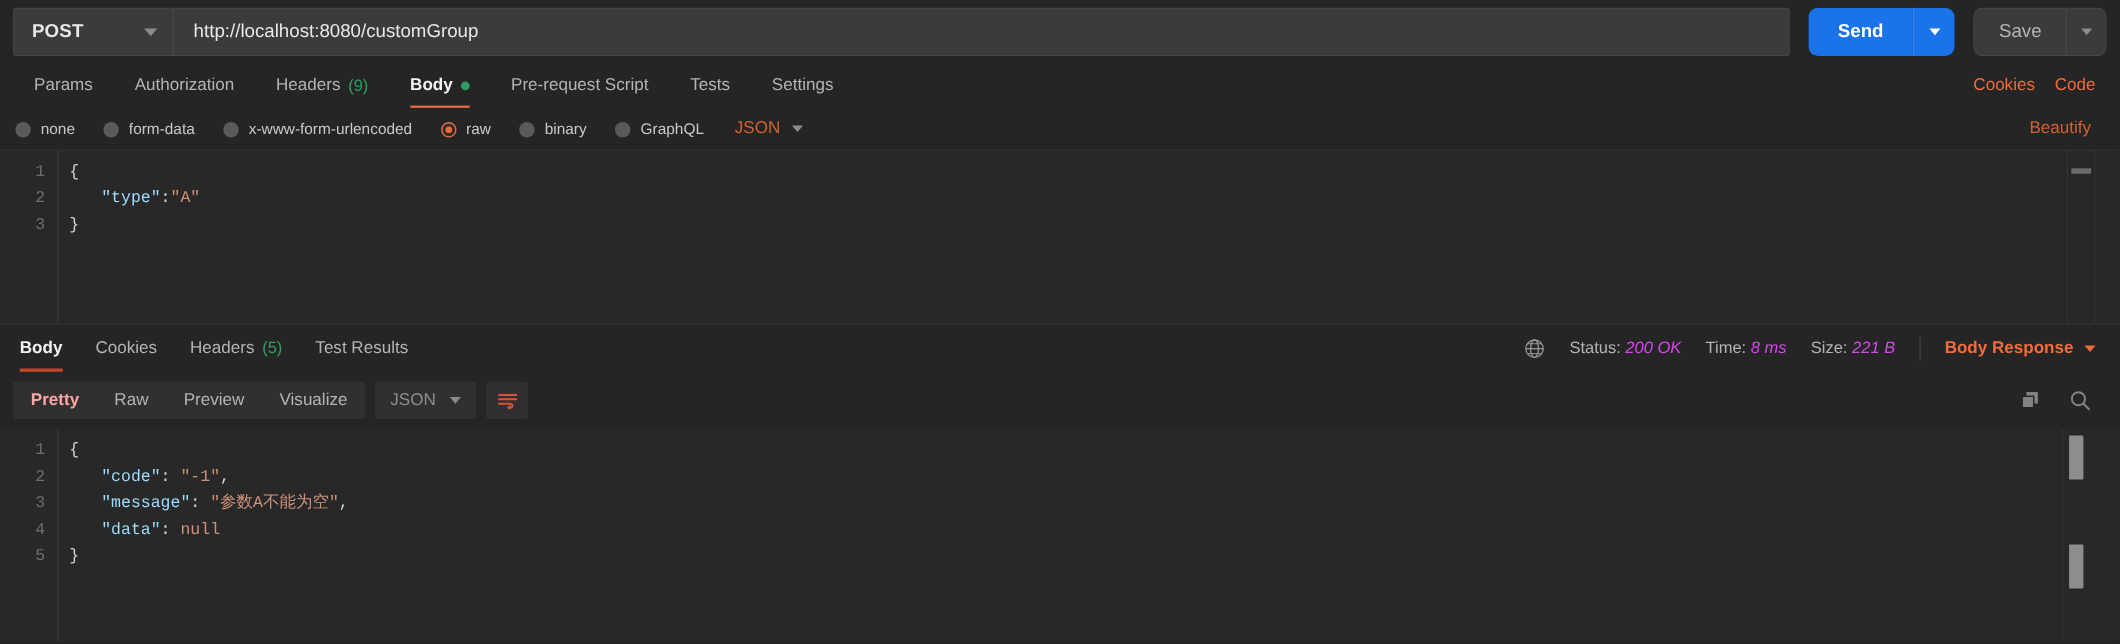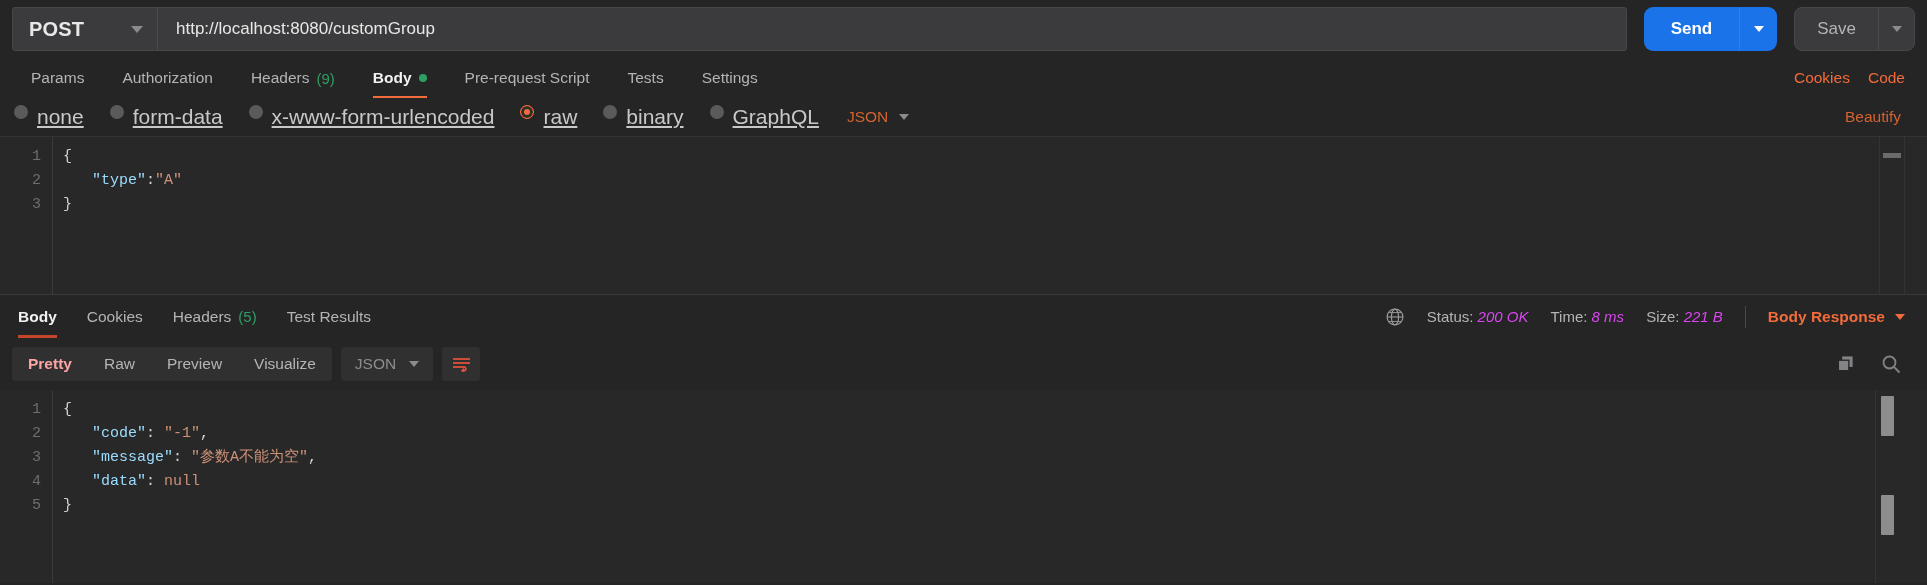--- a/index.html
+++ b/index.html
@@ -35,21 +35,21 @@
     width: 145px;
     display: flex;
     align-items: center;
     justify-content: space-between;
     padding: 0 14px 0 16px;
     border-right: 1px solid #4a4a4c;
     cursor: pointer;
     flex: 0 0 auto;
   }
   .method-label {
-    font-size: 20px;
+    font-size: 17px;
     font-weight: bold;
     color: #e8e8e8;
     letter-spacing: .2px;
   }
   .caret {
     width: 0; height: 0;
     border-left: 6px solid transparent;
     border-right: 6px solid transparent;
     border-top: 7px solid #8b8b8d;
     display: inline-block;
@@ -179,28 +179,27 @@
   
   .body-type-row {
     height: 38px;
     display: flex;
     align-items: center;
     padding: 0 14px;
     gap: 0;
   }
   .radio-opt {
     display: flex;
-    align-items: flex-start;
+    align-items: flex-end;
     gap: 9px;
     margin-right: 26px;
     cursor: pointer;
-    font-size: 21px;
+    font-size: 14px;
     color: #c8c8ca;
     white-space: nowrap;
-    text-decoration: underline;
   }
   .radio-circle {
     width: 14px; height: 14px;
     border-radius: 50%;
     background: #5a5a5c;
     flex: 0 0 auto;
     position: relative;
   }
   .radio-opt.selected .radio-circle {
     background: #f26b3a;

